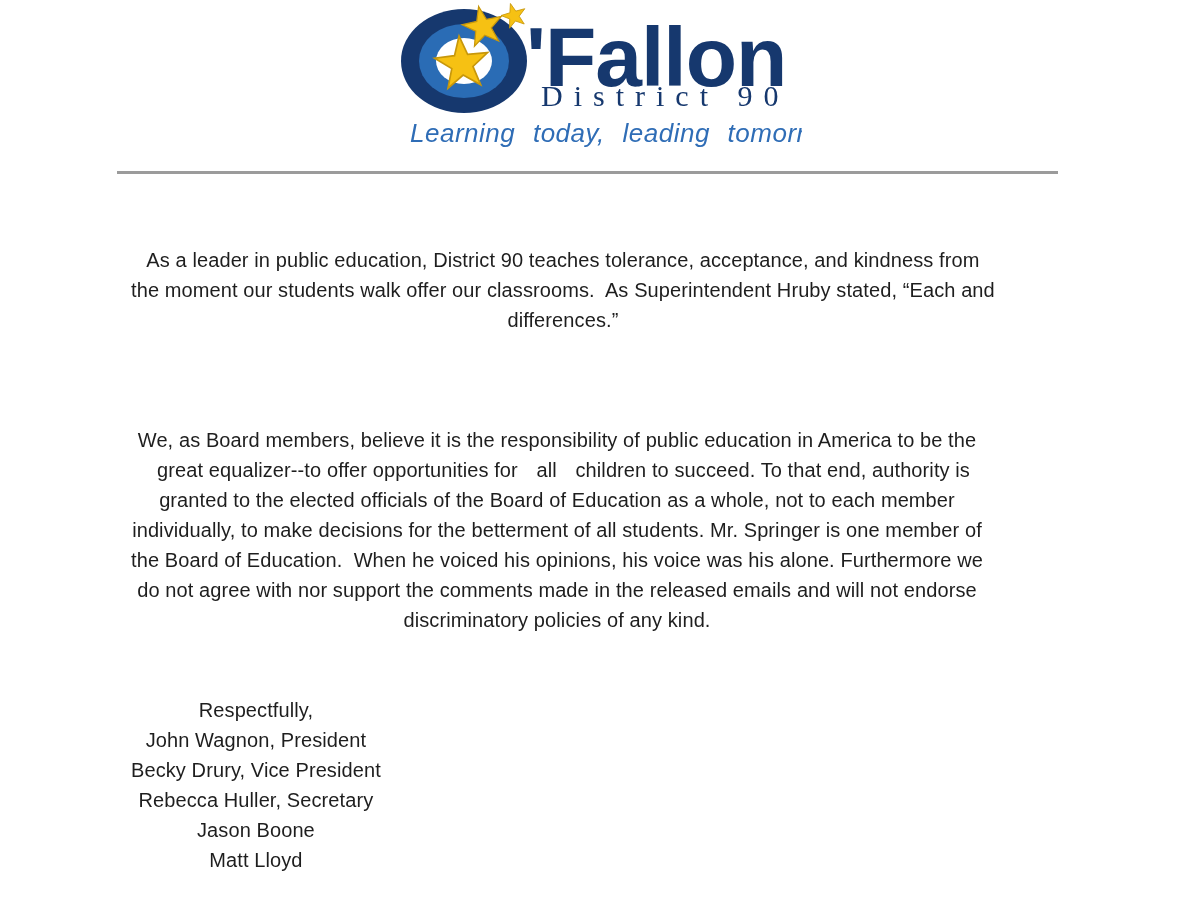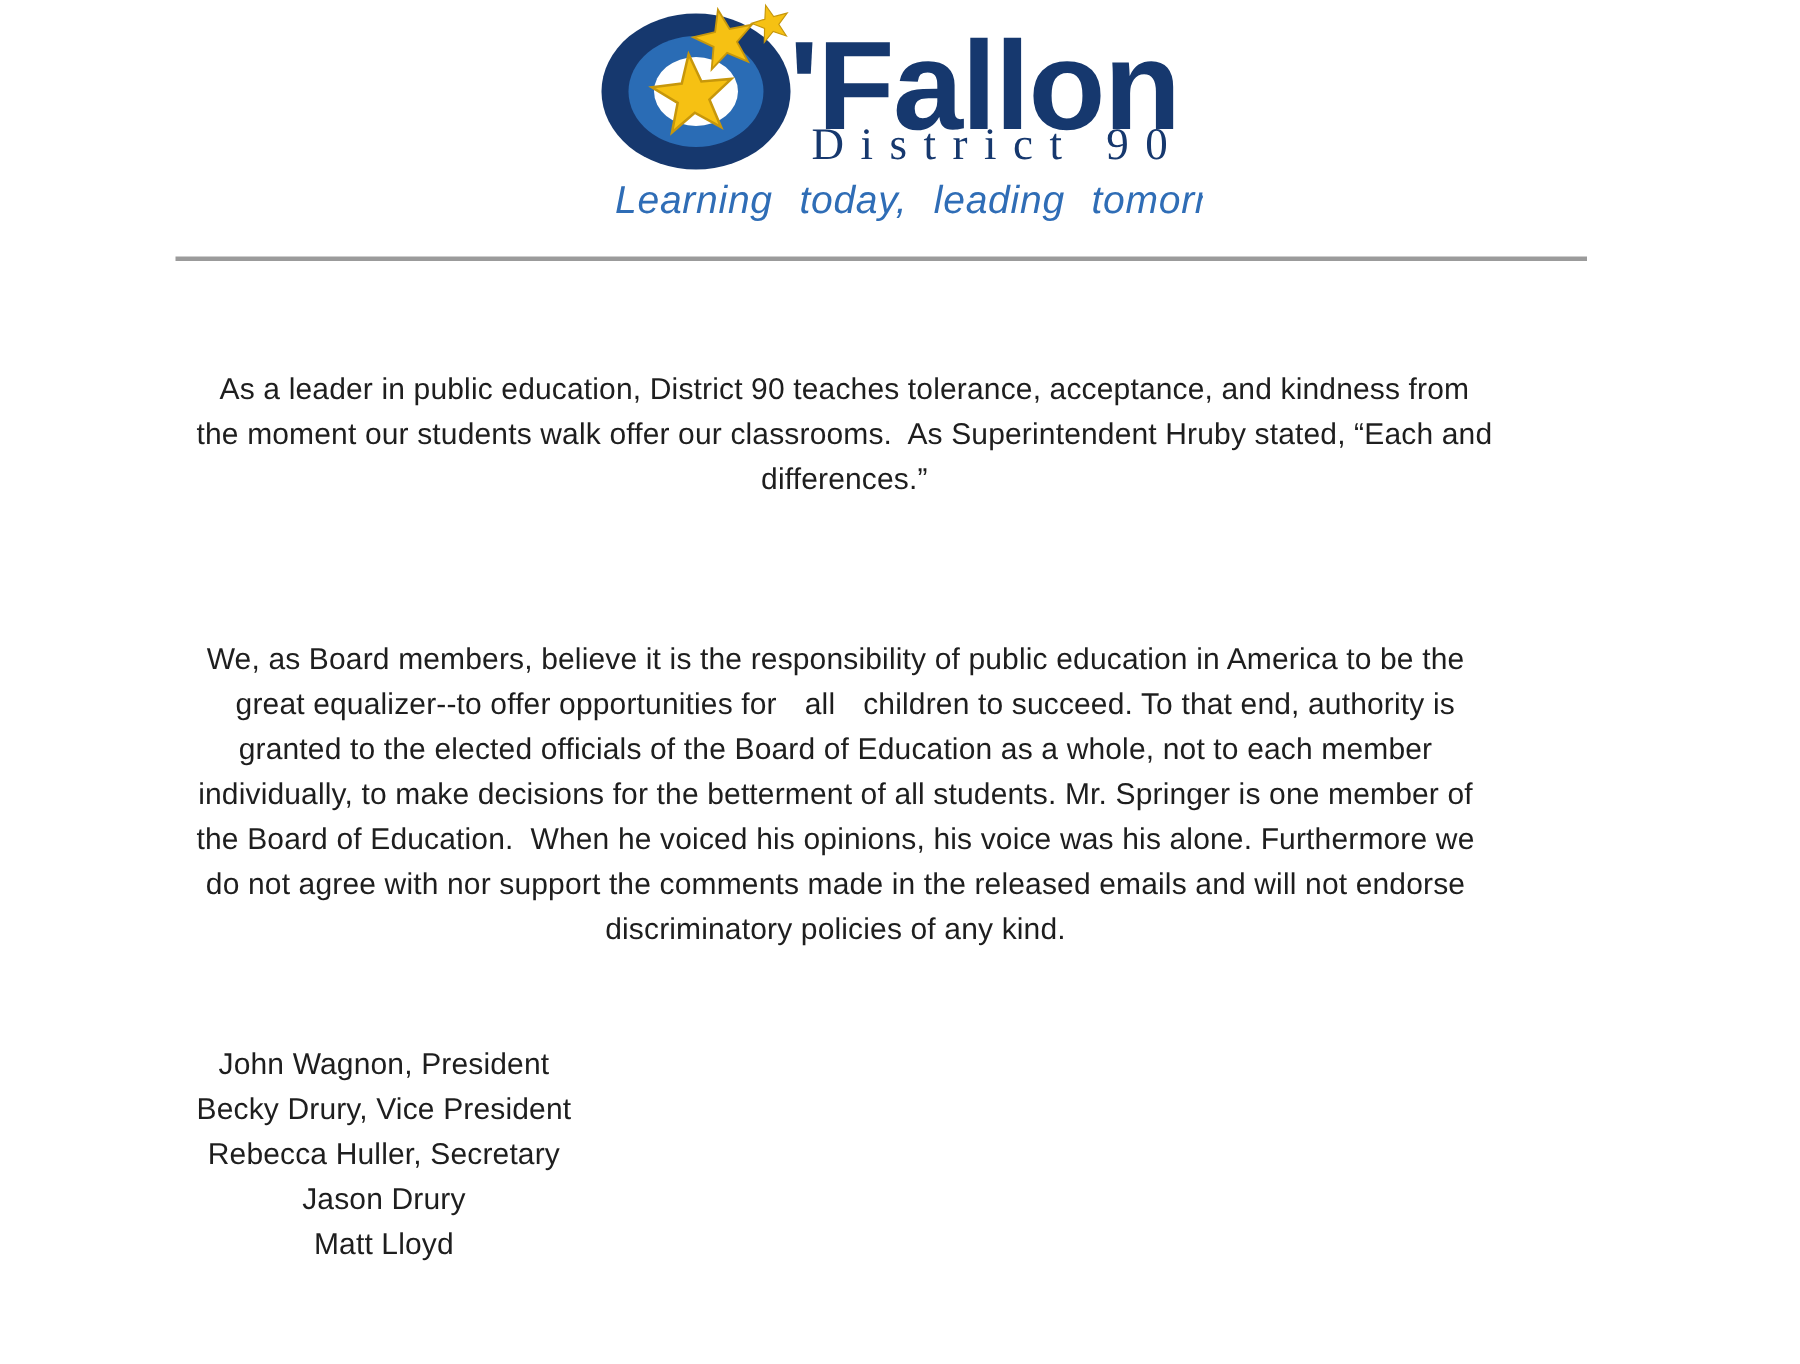--- a/index.html
+++ b/index.html
@@ -75,20 +75,21 @@
     <div class="line">We, as Board members, believe it is the responsibility of public education in America to be the</div>
     <div class="line"><span>great equalizer--to offer opportunities for </span><span class="bold">all</span><span> children to succeed. To that end, authority is</span></div>
     <div class="line">granted to the elected officials of the Board of Education as a whole, not to each member</div>
     <div class="line">individually, to make decisions for the betterment of all students. Mr. Springer is one member of</div>
     <div class="line">the Board of Education.  When he voiced his opinions, his voice was his alone. Furthermore we</div>
     <div class="line">do not agree with nor support the comments made in the released emails and will not endorse</div>
     <div class="line">discriminatory policies of any kind.</div>
   </div>
 
   <div class="para" id="sig">
+    <div class="line">Respectfully,</div>
     <div class="line">John Wagnon, President</div>
     <div class="line">Becky Drury, Vice President</div>
     <div class="line">Rebecca Huller, Secretary</div>
-    <div class="line">Jason Drury</div>
+    <div class="line">Jason Boone</div>
     <div class="line">Matt Lloyd</div>
   </div>
 
 </div>
 
 </body></html>

